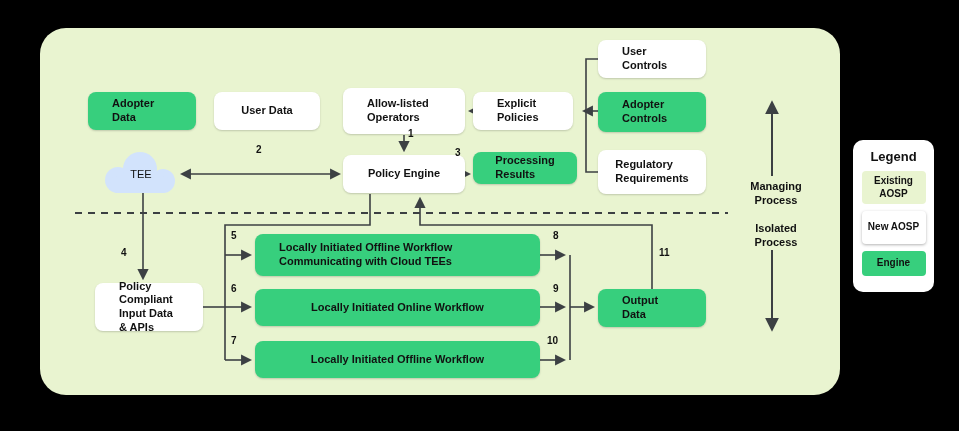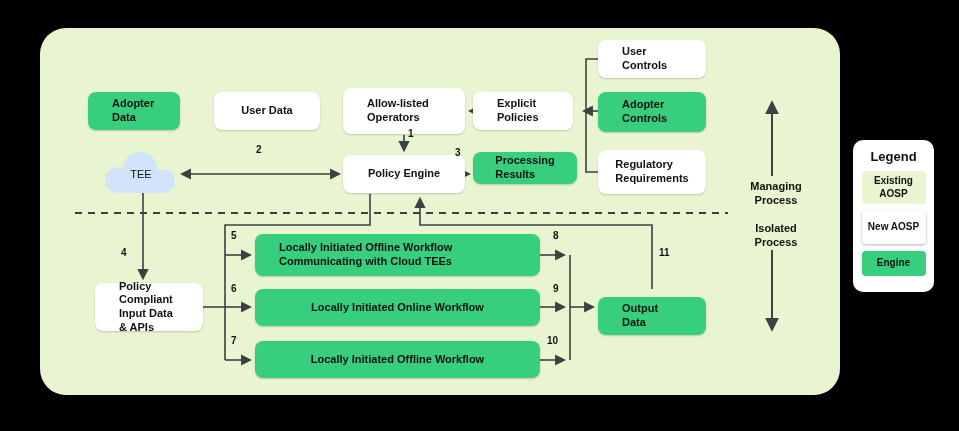--- a/index.html
+++ b/index.html
@@ -15,34 +15,34 @@
 
   .node {
     position:absolute; display:flex; align-items:center; justify-content:center;
     text-align:left; border-radius:8px; font-size:11px; font-weight:700;
     line-height:1.25; color:#111; box-sizing:border-box; padding:3px 24px;
     box-shadow:0 1px 2px rgba(0,0,0,.18);
   }
   .white { background:#ffffff; }
   .green { background:#37cf7d; }
 
-  .n-adopter        { left:88px;  top:92px;  width:92px; height:38px; }
+  .n-adopter        { left:88px;  top:92px;  width:108px; height:38px; }
   .n-userdata       { left:214px; top:92px;  width:106px; height:38px; }
   .n-allow          { left:343px; top:88px;  width:122px; height:46px; }
   .n-explicit       { left:473px; top:92px;  width:100px; height:38px; }
   .n-usercontrols   { left:598px; top:40px;  width:108px; height:38px; }
   .n-adoptercontrols{ left:598px; top:92px;  width:108px; height:40px; }
   .n-regulatory     { left:598px; top:150px; width:108px; height:44px; }
   .n-policyengine   { left:343px; top:155px; width:122px; height:38px; }
   .n-procresults    { left:473px; top:152px; width:104px; height:32px; }
   .n-policycompliant{ left:95px;  top:283px; width:108px; height:48px; }
   .n-wf1            { left:255px; top:234px; width:285px; height:42px; }
   .n-wf2            { left:255px; top:289px; width:285px; height:37px; }
   .n-wf3            { left:255px; top:341px; width:285px; height:37px; }
-  .n-output         { left:598px; top:289px; width:108px; height:38px;margin-top:8px; }
+  .n-output         { left:598px; top:289px; width:108px; height:38px; }
 
   .tee-label {
     position:absolute; left:118px; top:168px; width:46px; text-align:center;
     font-size:11px; font-weight:400;
   }
 
   .step { position:absolute; font-size:10px; font-weight:700; color:#111; }
   .s1 { left:408px; top:128px; }  .s2 { left:256px; top:144px; }
   .s3 { left:455px; top:147px; }  .s4 { left:121px; top:247px; }
   .s5 { left:231px; top:230px; }  .s6 { left:231px; top:283px; }

